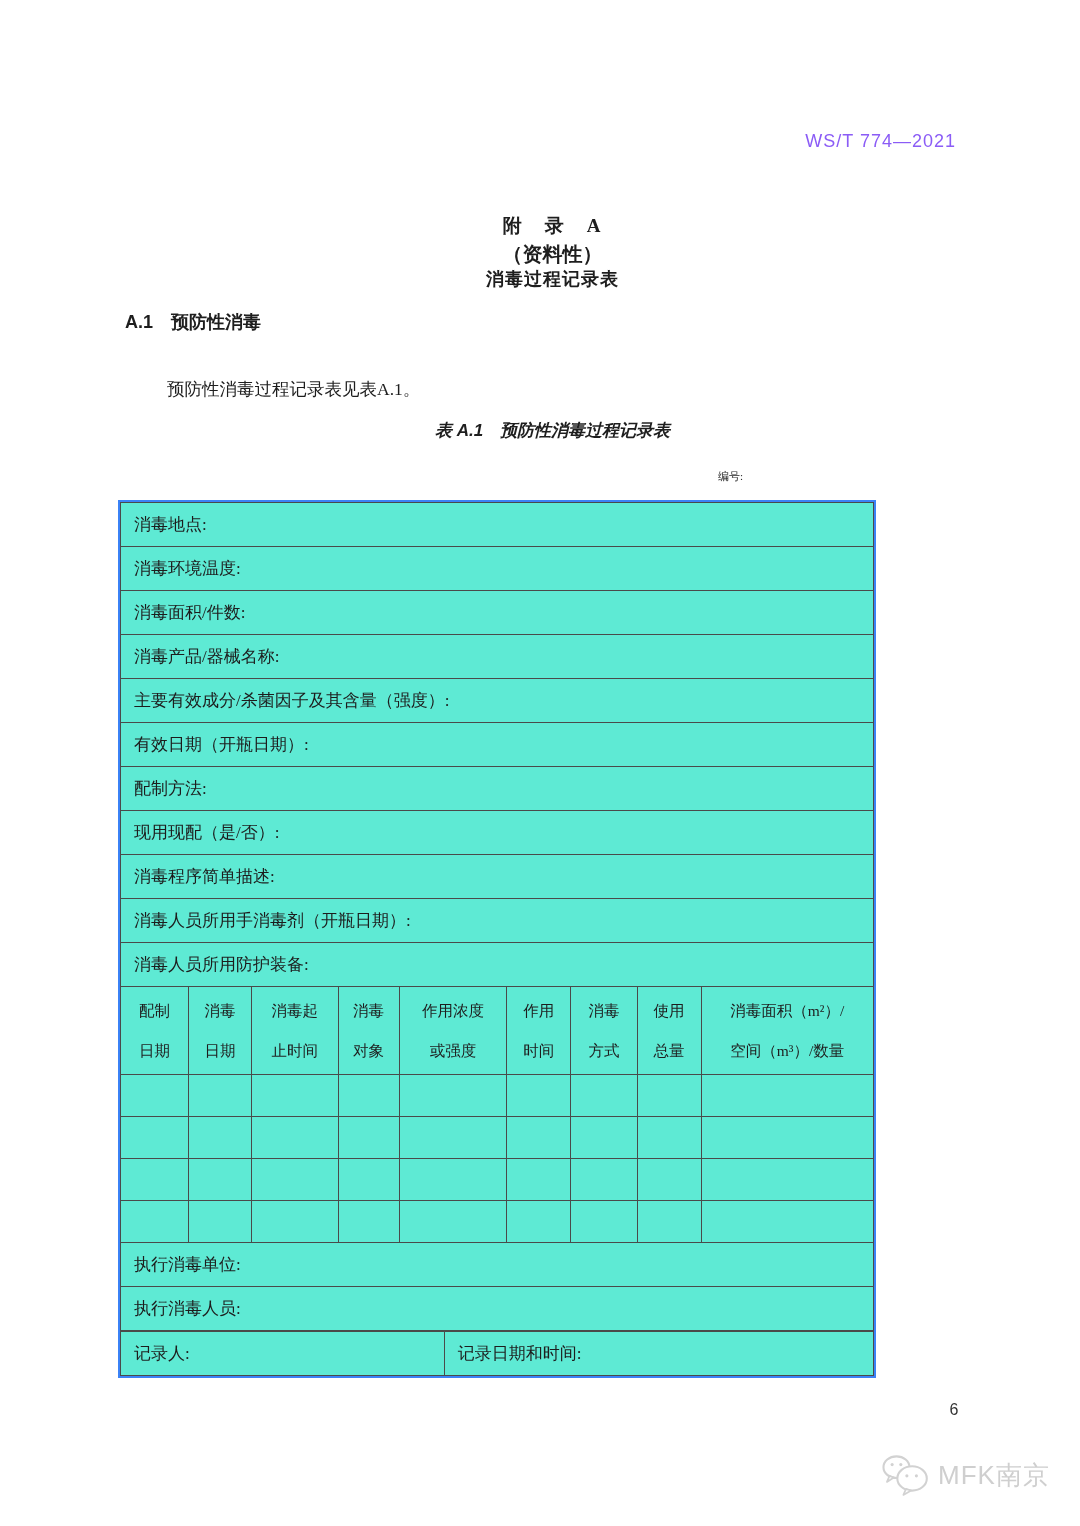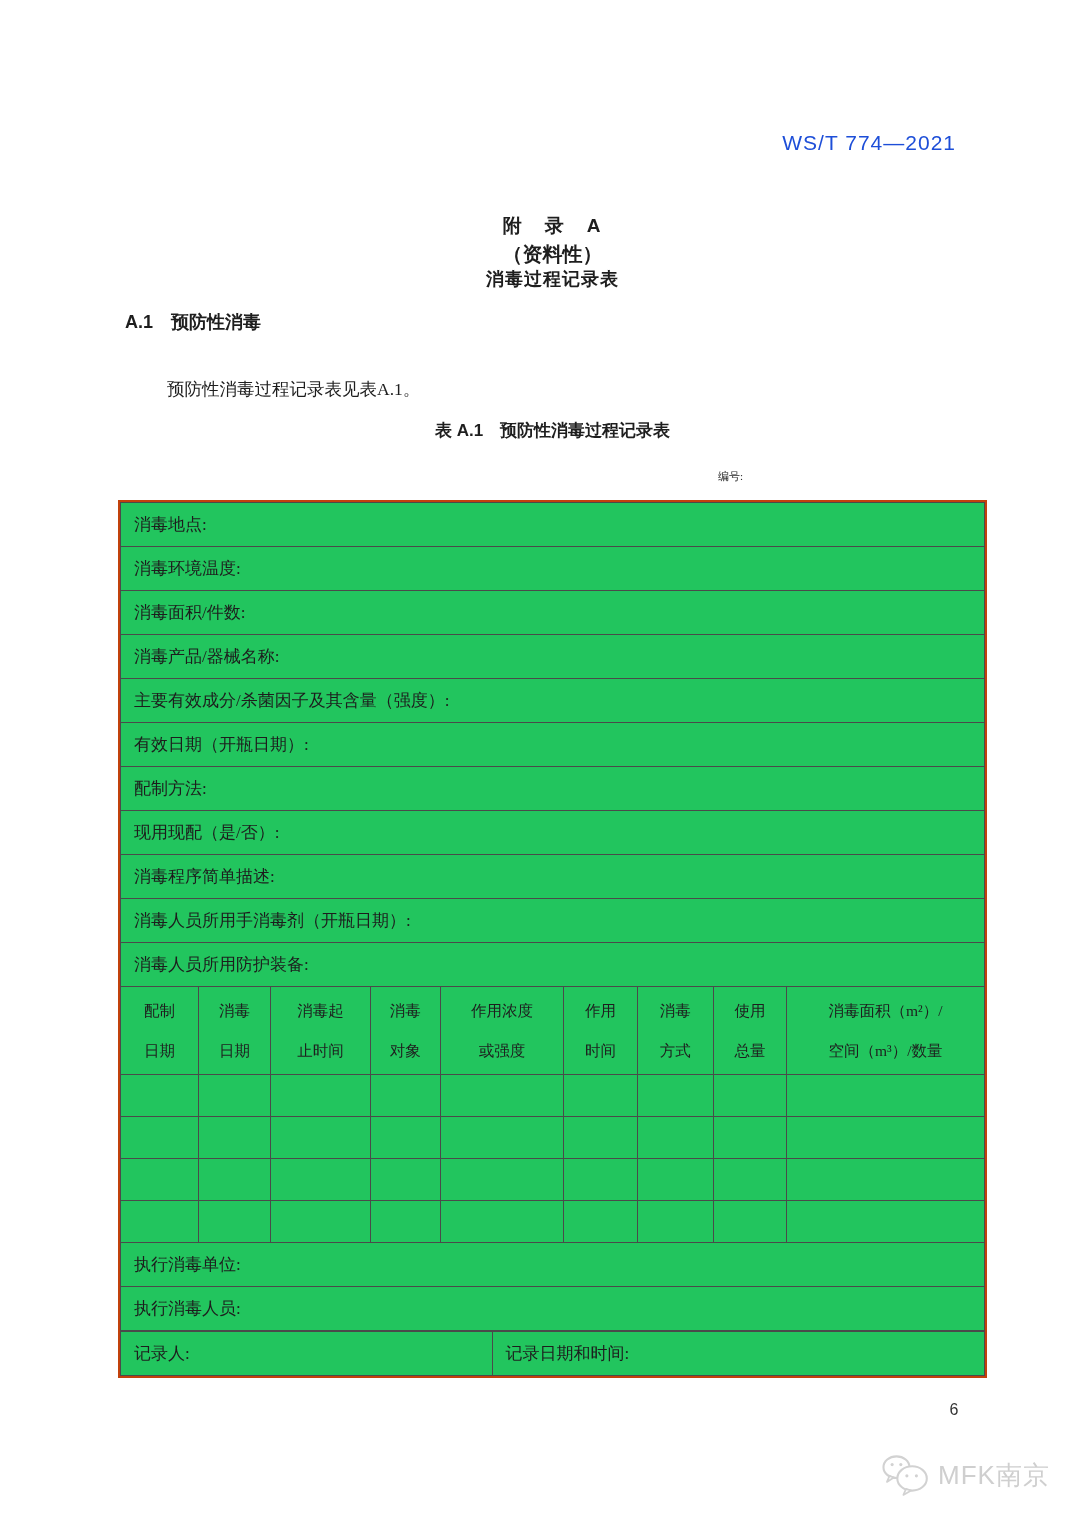--- a/index.html
+++ b/index.html
@@ -8,25 +8,25 @@
     position:relative;
     width:1080px; height:1526px;
     background:#ffffff;
     overflow:hidden;
     font-family:"Liberation Serif","DejaVu Serif",serif;
     color:#1e1e1e;
   }
   .doc-code {
     position:absolute; top:131px; right:124px;
     font-family:"Liberation Sans","DejaVu Sans",sans-serif;
-    font-size:21px; letter-spacing:1px; color:#1d4ed8;
+    font-size:18px; letter-spacing:1px; color:#8b5cf6;
   }
   .title-block { position:absolute; left:118px; width:869px; text-align:center; }
   .appendix-title {
-    top:213px; font-family:Liberation Sans, sans-serif;
+    top:213px; font-family:Liberation Serif, serif;
     font-weight:bold; font-size:19px; letter-spacing:2px;
   }
   .appendix-subtitle {
     top:241px; font-family:"Liberation Sans","DejaVu Sans",sans-serif;
     font-weight:bold; font-size:20px;
   }
   .doc-title {
     top:267px; font-family:"Liberation Sans","DejaVu Sans",sans-serif;
     font-weight:bold; font-size:18px; letter-spacing:1px;
   }
@@ -35,30 +35,30 @@
     font-family:"Liberation Sans","DejaVu Sans",sans-serif;
     font-weight:bold; font-size:18px;
   }
   .body-paragraph {
     position:absolute; top:377px; left:167px;
     font-size:17.5px;
   }
   .table-caption {
     position:absolute; top:419px; left:118px; width:869px; text-align:center;
     font-family:"Liberation Sans","DejaVu Sans",sans-serif;
-    font-weight:bold; font-size:17px;
+    font-weight:bold; font-size:17px;font-style:italic;
   }
   .number-label {
     position:absolute; top:469px; left:718px;
     font-size:11px;
   }
   .table-wrap {
-    position:absolute; top:500px; left:118px; width:869px;
-    border:2px solid #c2410c;
-    background:#22c55e;
+    position:absolute; top:500px; left:118px; width:758px;
+    border:2px solid #3b82f6;
+    background:#5eead4;
   }
   table { width:100%; border-collapse:collapse; table-layout:fixed; }
   td { border:1px solid #4a4a4a; vertical-align:middle; }
   .label-cell {
     height:44px; padding-left:13px;
     font-size:17px; color:#1d1d1d;
     text-align:left;
   }
   .head-cell { height:88px; text-align:center; font-size:15.5px; padding:2px 1px; }
   .head-line { height:40px; line-height:40px; white-space:nowrap; }

